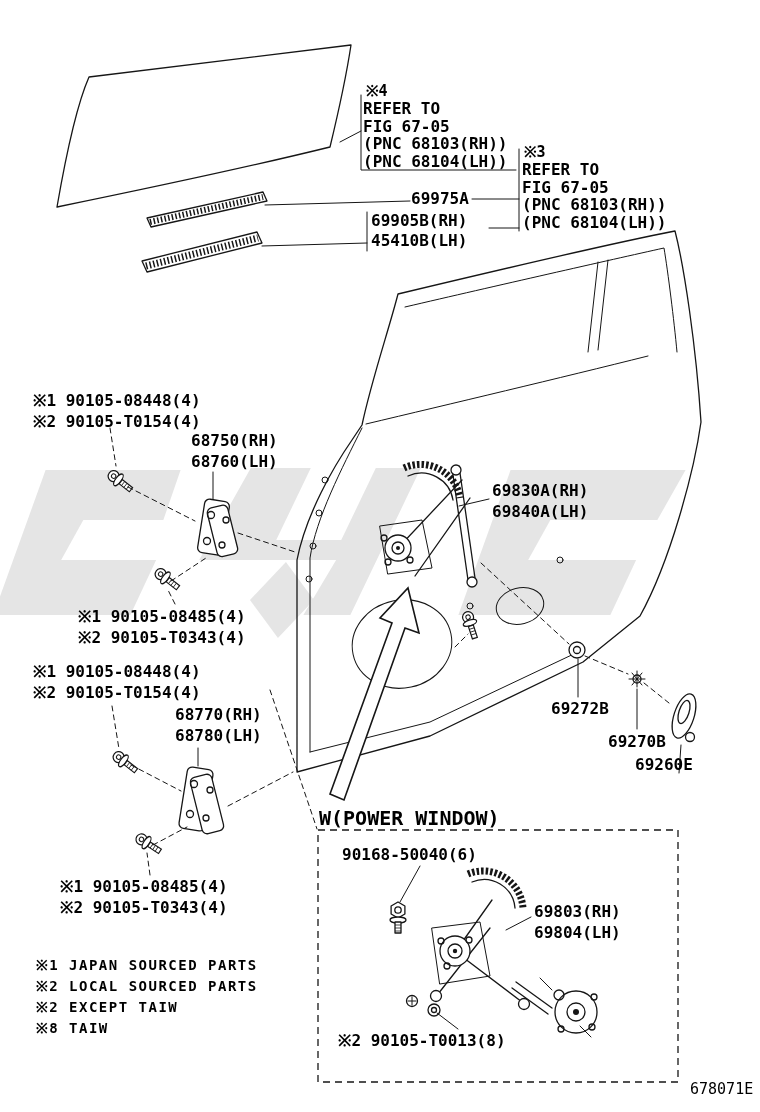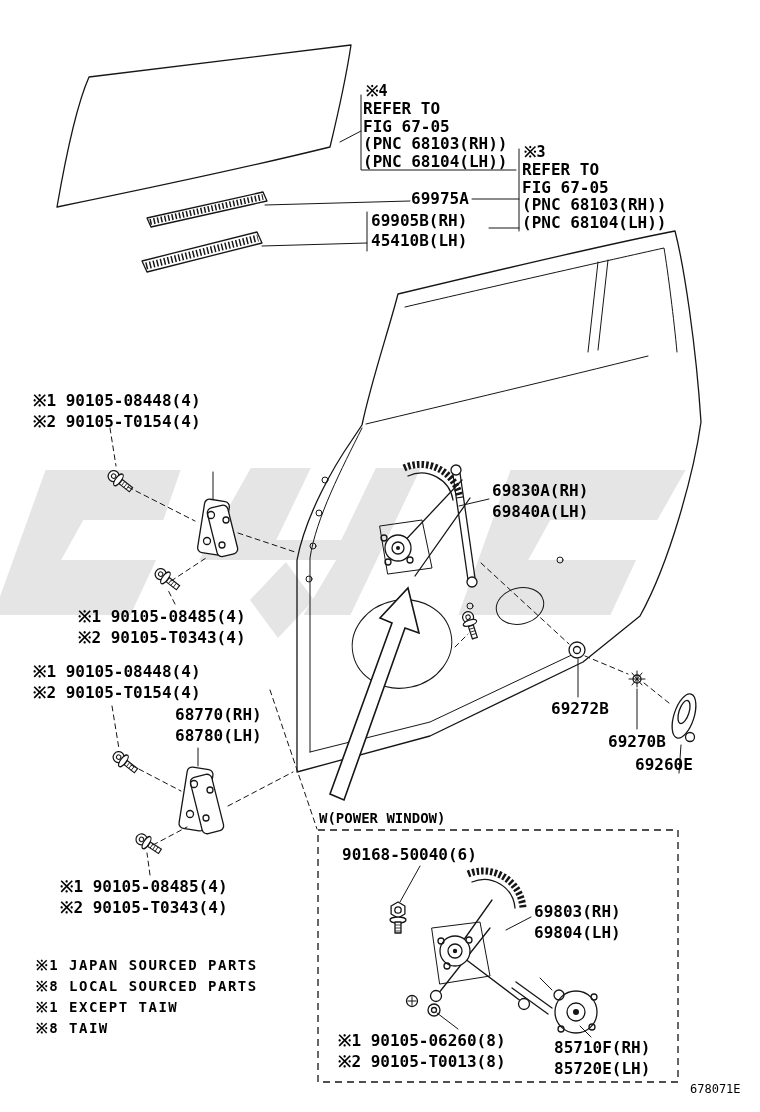--- a/index.html
+++ b/index.html
@@ -8,22 +8,22 @@
   .art{position:absolute;left:0;top:0;}
   .ln{fill:none;stroke:#161616;stroke-width:1.3;stroke-linecap:round;stroke-linejoin:round;}
   .thin{stroke-width:1;}
   .dash{stroke-dasharray:5 4;}
   .fillw{fill:#fff;stroke:#161616;stroke-width:1.3;stroke-linejoin:round;}
   .wm{fill:#d0d0d0;opacity:.55;stroke:none;}
   .lbl{position:absolute;font-weight:bold;font-size:16px;line-height:20.5px;white-space:nowrap;letter-spacing:0;}
   .note{font-size:16px;line-height:17.5px;}
   .mark{font-size:15px;line-height:15px;}
   .lg{font-size:14px;letter-spacing:1.5px;line-height:21px;font-weight:bold;white-space:nowrap;}
-  .pwtitle{font-size:14px;}
-  .footer{font-size:12px;font-weight:normal;}
+  .pwtitle{font-size:20px;}
+  .footer{font-size:15px;font-weight:normal;}
 </style>
 </head>
 <body>
 
 <div class="stage">
 
   <svg class="art" width="760" height="1112" viewBox="0 0 760 1112">
     <defs>
       <g id="bolt">
         <circle cx="-3" cy="0" r="5.5" fill="#fff" stroke="#161616" stroke-width="1.2"></circle>
@@ -237,20 +237,24 @@
 
   <div class="lbl" style="left:411px;top:189px">69975A</div>
   <div class="lbl" style="left:371px;top:211px">69905B(RH)</div>
   <div class="lbl" style="left:371px;top:231px">45410B(LH)</div>
 
   <div class="lbl" style="left:33px;top:391px">
     <div>※1 90105-08448(4)</div>
     <div>※2 90105-T0154(4)</div>
   </div>
 
+  <div class="lbl" style="left:191px;top:431px">
+    <div>68750(RH)</div>
+    <div>68760(LH)</div>
+  </div>
 
   <div class="lbl" style="left:492px;top:481px">
     <div>69830A(RH)</div>
     <div>69840A(LH)</div>
   </div>
 
   <div class="lbl" style="left:78px;top:607px">
     <div>※1 90105-08485(4)</div>
     <div>※2 90105-T0343(4)</div>
   </div>
@@ -270,38 +274,33 @@
   <div class="lbl" style="left:608px;top:732px">69270B</div>
   <div class="lbl" style="left:635px;top:755px">69260E</div>
 
   <div class="lbl" style="left:60px;top:877px">
     <div>※1 90105-08485(4)</div>
     <div>※2 90105-T0343(4)</div>
   </div>
 
   <div class="lbl" style="left:36px;top:955px">
     <div class="lg">※1 JAPAN SOURCED PARTS</div>
-    <div class="lg">※8 LOCAL SOURCED PARTS</div>
-    <div class="lg">※1 EXCEPT TAIW</div>
+    <div class="lg">※2 LOCAL SOURCED PARTS</div>
+    <div class="lg">※2 EXCEPT TAIW</div>
     <div class="lg">※8 TAIW</div>
   </div>
 
   <div class="lbl pwtitle" style="left:319px;top:808px">W(POWER WINDOW)</div>
   <div class="lbl" style="left:342px;top:845px">90168-50040(6)</div>
 
   <div class="lbl" style="left:534px;top:902px">
     <div>69803(RH)</div>
     <div>69804(LH)</div>
   </div>
 
   <div class="lbl" style="left:338px;top:1031px">
-    <div>※1 90105-06260(8)</div>
     <div>※2 90105-T0013(8)</div>
   </div>
 
-  <div class="lbl" style="left:554px;top:1038px">
-    <div>85710F(RH)</div>
-    <div>85720E(LH)</div>
-  </div>
 
   <div class="lbl footer" style="left:690px;top:1079px">678071E</div>
 
 </div>
 
 </body></html>

